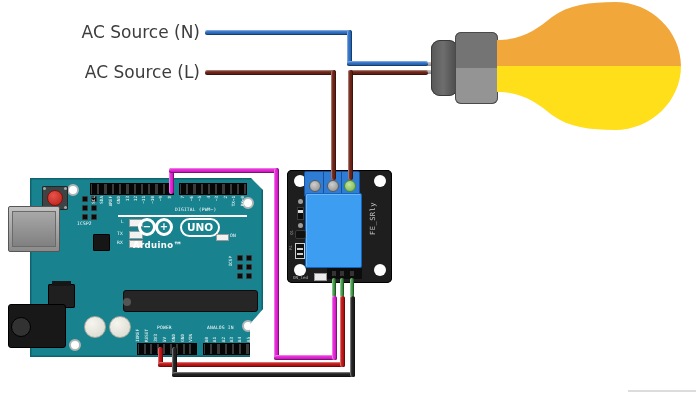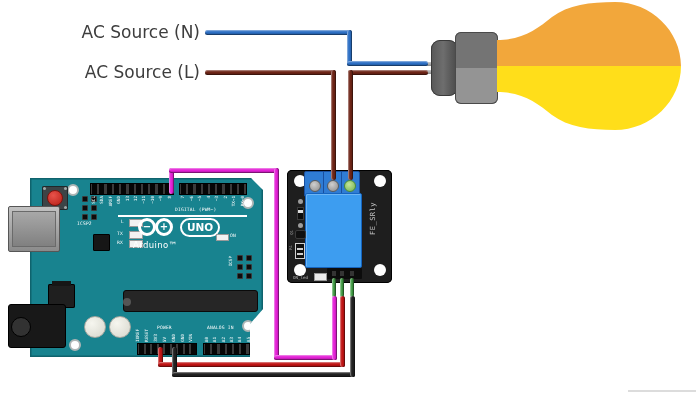--- a/index.html
+++ b/index.html
@@ -165,21 +165,21 @@
     <div class="silk" style="left:87px;top:54px;">TX</div>
     <div class="led" style="left:99px;top:53px;width:12px;height:6px;"></div>
     <div class="silk" style="left:87px;top:63px;">RX</div>
     <div class="led" style="left:99px;top:62px;width:12px;height:6px;"></div>
 
     <div class="abs" style="left:63px;top:56px;width:17px;height:17px;background:#161616;border:1px solid #000;box-sizing:border-box;border-radius:1px;"></div>
 
     <div class="ring" style="left:108px;top:40px;"><span>−</span></div>
     <div class="ring" style="left:125px;top:40px;"><span>+</span></div>
     <div class="unopill" style="left:150px;top:40px;">UNO</div>
-    <div class="abs" style="left:103px;top:62px;color:#fff;font-weight:normal;font-size:8.5px;letter-spacing:.4px;">Arduino™</div>
+    <div class="abs" style="left:103px;top:62px;color:#fff;font-weight:bold;font-size:8.5px;letter-spacing:.4px;">Arduino™</div>
 
     <div class="led" style="left:186px;top:56px;width:11px;height:5px;"></div>
     <div class="silk" style="left:200px;top:56px;">ON</div>
 
     <div class="vtext" style="position:absolute;left:199px;top:78px;color:#fff;">ICSP</div>
     <div class="icspgrid" style="left:207px;top:77px;">
         <i></i>
         <i></i>
         <i></i>
         <i></i>

